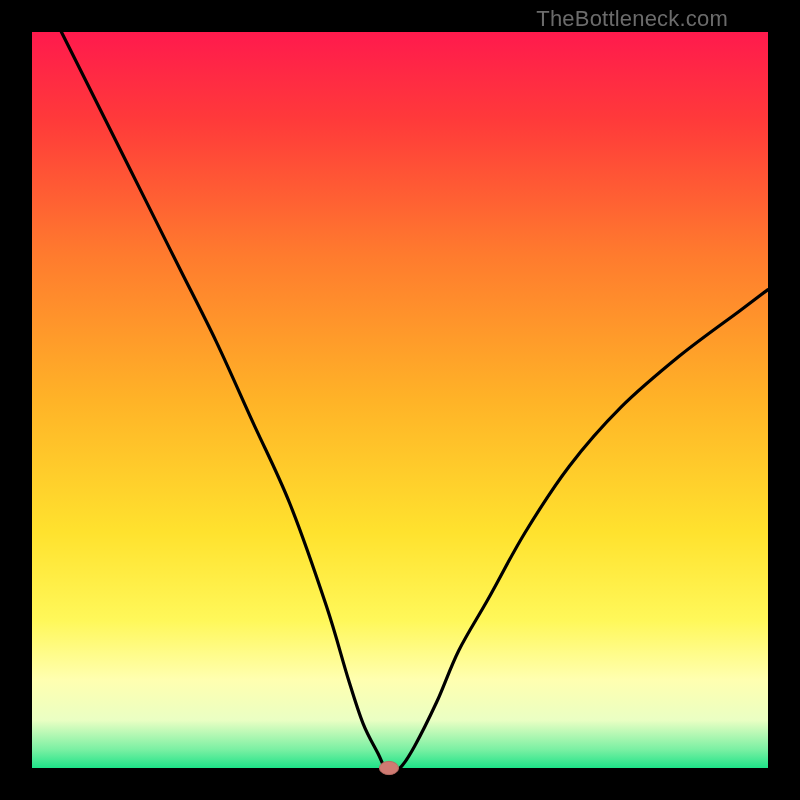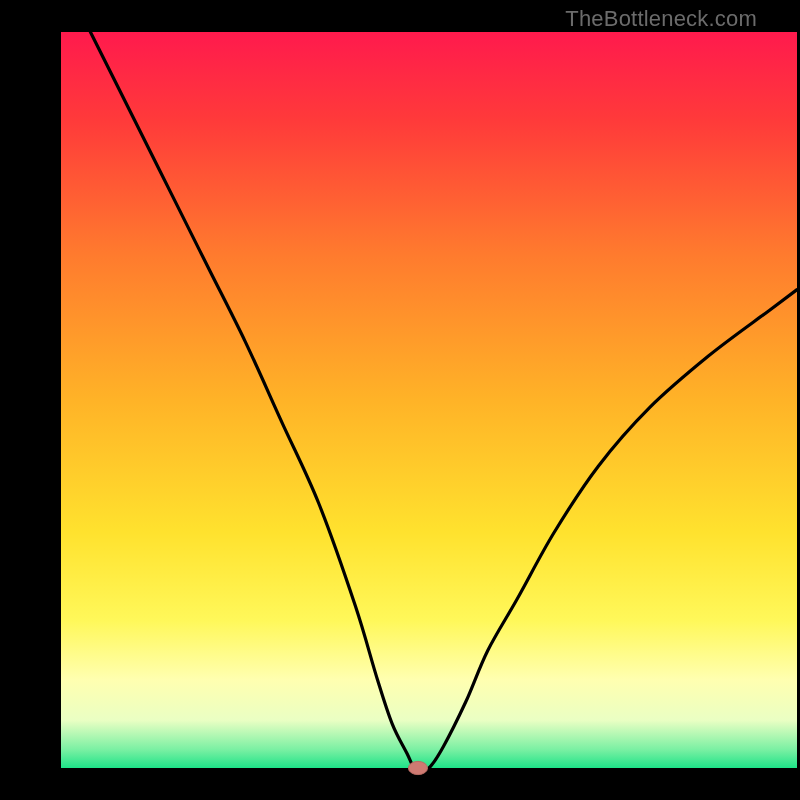--- a/index.html
+++ b/index.html
@@ -9,21 +9,20 @@
     height: 800px;
     overflow: hidden;
     background: #000;
     font-family: Arial, Helvetica, sans-serif;
   }
   .frame {
     position: relative;
     width: 742px;
     height: 800px;
     background: #fdba74;
-    margin-left: 29px;
   }
   .watermark {
     position: absolute;
     top: 6px;
     right: 14px;
     color: #6b6b6b;
     font-size: 22px;
     font-weight: 400;
     letter-spacing: 0.2px;
     z-index: 10;

